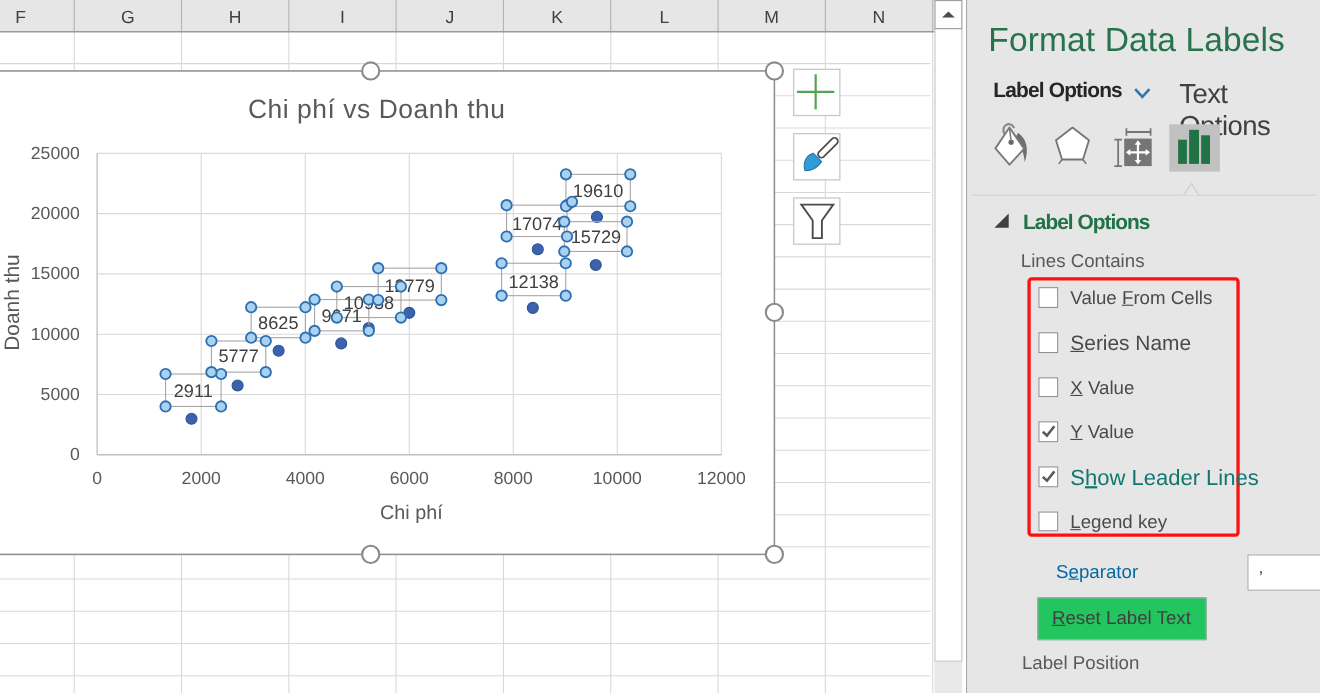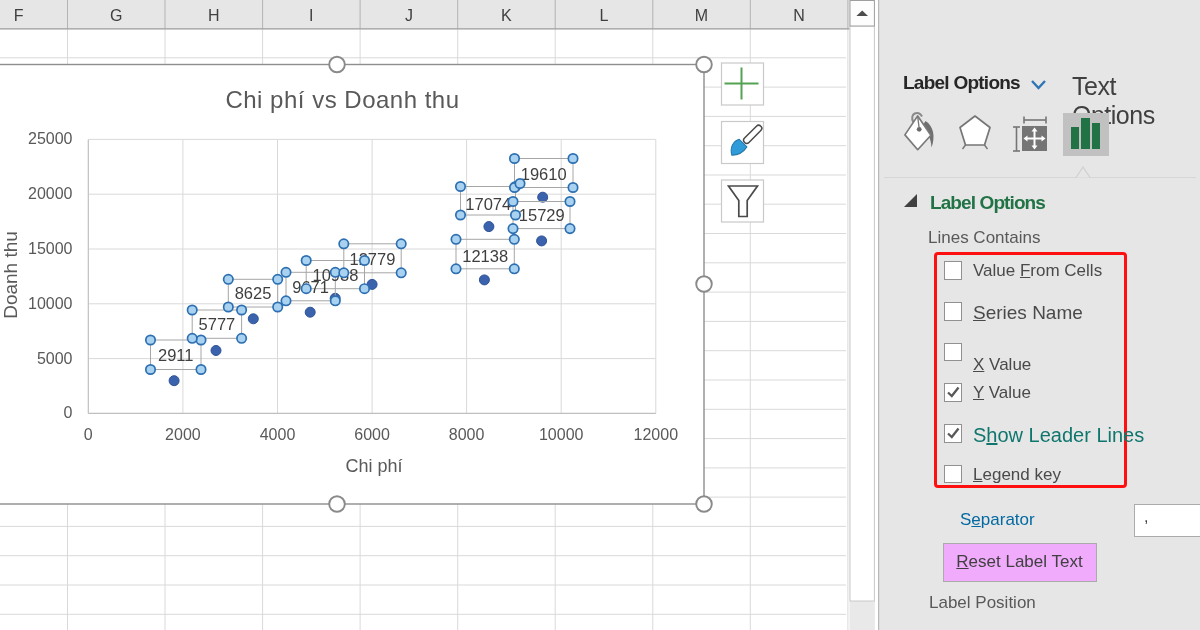--- a/index.html
+++ b/index.html
@@ -226,20 +226,21 @@
   <g>
     <rect x="849.5" y="0" width="25.4" height="630" fill="#e9e9e9" stroke="none"></rect>
     <rect x="850" y="26" width="24.4" height="575" fill="#ffffff" stroke="#c9c9c9" stroke-width="1"></rect>
     <rect x="850" y="0.5" width="24.4" height="25.5" fill="#fdfdfd" stroke="#9e9e9e" stroke-width="1"></rect>
     <path d="M 862.2 10.4 L 868 15.9 L 856.4 15.9 Z" fill="#4d4d4d"></path>
     <line x1="878.8" y1="0" x2="878.8" y2="630" stroke="#a8a8a8" stroke-width="1.2"></line>
   </g>
 </svg>
 
 <div id="panel">
+  <div class="abs" style="left:18.5px;top:19px;font-size:30.5px;color:#26734e;letter-spacing:0.1px;">Format Data Labels</div>
   <div class="abs" style="left:23px;top:72px;font-size:19px;font-weight:bold;color:#262626;letter-spacing:-0.75px;">Label Options</div>
   <svg class="abs" style="left:149.5px;top:79px;" width="20" height="14">
       <path d="M 2 2 L 8.5 9 L 15 2" fill="none" stroke="#2e75b6" stroke-width="2.4"></path>
     </svg>
   <div class="abs" style="left:192px;top:72px;font-size:25px;color:#404040;letter-spacing:-0.5px;">Text Options</div>
 
   <svg class="abs" style="left:0px;top:105px;" width="320" height="75">
 
     <g>
       <path d="M 33.5 17.5 C 28.5 8.5 39 4.5 42 11.5" fill="none" stroke="#8a8a8a" stroke-width="2"></path>
@@ -293,36 +294,36 @@
   <div class="abs" style="left:48px;top:228px;font-size:17px;color:#595959;">Lines Contains</div>
 
   <div class="abs" style="left:54px;top:252px;width:187px;height:230px;border:3px solid #fe1010;border-radius:4px;"></div>
 
   <div id="cbs">
       <div class="abs" style="left:63.8px;top:261.3px;width:16.5px;height:16.5px;background:#fff;border:1.5px solid #919191;"></div>
       <div class="abs" style="left:93px;top:261px;font-size:17px;color:#4a4a4a;">Value <u>F</u>rom Cells</div>
       <div class="abs" style="left:63.8px;top:302.3px;width:16.5px;height:16.5px;background:#fff;border:1.5px solid #919191;"></div>
       <div class="abs" style="left:93px;top:302px;font-size:19px;color:#4a4a4a;"><u>S</u>eries Name</div>
       <div class="abs" style="left:63.8px;top:342.8px;width:16.5px;height:16.5px;background:#fff;border:1.5px solid #919191;"></div>
-      <div class="abs" style="left:93px;top:342.5px;font-size:17px;color:#4a4a4a;margin-top:12px;"><u>X</u> Value</div>
+      <div class="abs" style="left:93px;top:342.5px;font-size:17px;color:#4a4a4a;"><u>X</u> Value</div>
       <div class="abs" style="left:63.8px;top:383.3px;width:16.5px;height:16.5px;background:#fff;border:1.5px solid #919191;">
         <svg width="17" height="17" style="position:absolute;left:0;top:0;">
           <path d="M 3 8.5 L 6.8 12 L 13.5 3.5" fill="none" stroke="#595959" stroke-width="2.3"></path>
         </svg>
       </div>
       <div class="abs" style="left:93px;top:383px;font-size:17px;color:#4a4a4a;"><u>Y</u> Value</div>
       <div class="abs" style="left:63.8px;top:424.3px;width:16.5px;height:16.5px;background:#fff;border:1.5px solid #919191;">
         <svg width="17" height="17" style="position:absolute;left:0;top:0;">
           <path d="M 3 8.5 L 6.8 12 L 13.5 3.5" fill="none" stroke="#595959" stroke-width="2.3"></path>
         </svg>
       </div>
       <div class="abs" style="left:93px;top:424px;font-size:20px;color:#0f766e;">S<u>h</u>ow Leader Lines</div>
       <div class="abs" style="left:63.8px;top:464.8px;width:16.5px;height:16.5px;background:#fff;border:1.5px solid #919191;"></div>
       <div class="abs" style="left:93px;top:464.5px;font-size:17px;color:#4a4a4a;"><u>L</u>egend key</div>
     </div>
 
   <div class="abs" style="left:80px;top:510px;font-size:17px;color:#0369a1;">S<u>e</u>parator</div>
   <div class="abs" style="left:254px;top:504px;width:80px;height:31px;background:#ffffff;border:1px solid #ababab;">
       <span style="position:absolute;left:9px;top:3px;font-size:16px;color:#404040;">,</span>
     </div>
-  <div class="abs" style="left:62.5px;top:543px;width:152px;height:37px;background:#f0abfc;border:1px solid #ababab;text-align:center;line-height:36px;font-size:17px;color:#404040;"><u>R</u>eset Label Text</div>
+  <div class="abs" style="left:62.5px;top:543px;width:152px;height:37px;background:#22c55e;border:1px solid #ababab;text-align:center;line-height:36px;font-size:17px;color:#404040;"><u>R</u>eset Label Text</div>
   <div class="abs" style="left:49px;top:593px;font-size:17px;color:#595959;">Label Position</div>
 </div>
 
 </body></html>

